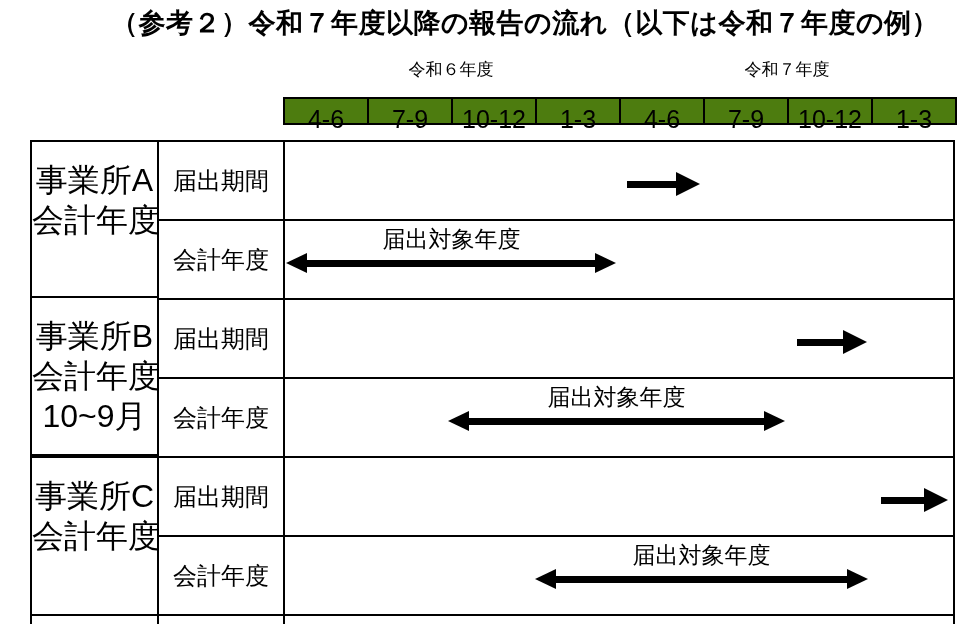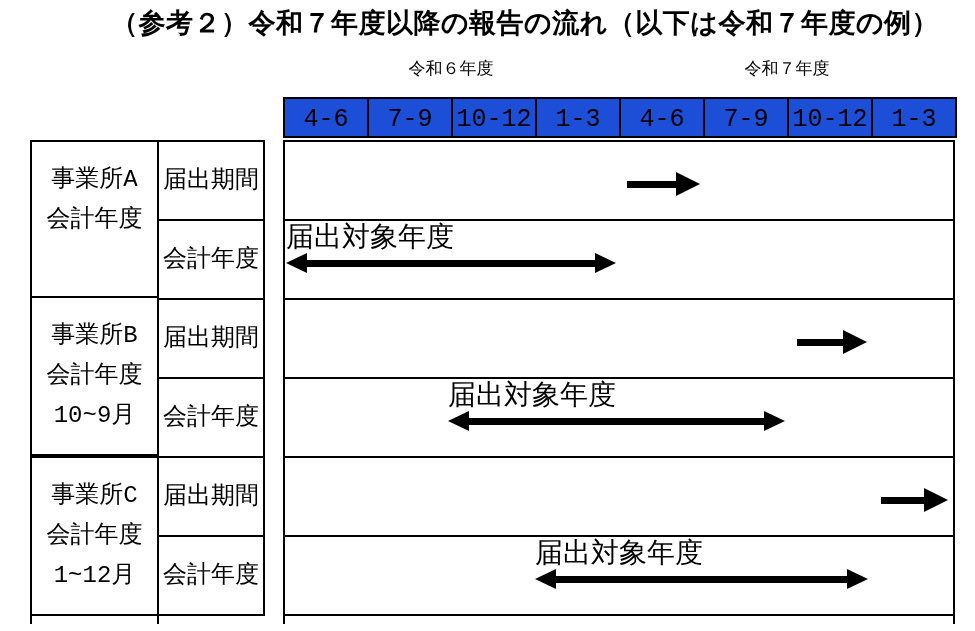--- a/index.html
+++ b/index.html
@@ -1,57 +1,57 @@
 <!DOCTYPE html>
 <html><head>
 <meta charset="utf-8">
 <style>
   * { margin:0; padding:0; box-sizing:border-box; }
   html,body { background:#ffffff; }
   .page {
     position:relative; width:975px; height:631px; background:#ffffff;
-    font-family:Liberation Mono, monospace; color:#000;
+    font-family:Liberation Sans, sans-serif; color:#000;
     overflow:hidden;
   }
   .title {
     position:absolute; left:90px; top:5px; width:870px; height:34px;
     font-size:27px; font-weight:700; text-align:center; white-space:nowrap;
     letter-spacing:0.5px;
   }
   .year-labels { position:absolute; left:283px; top:55px; width:672px; height:34px; }
   .year-label {
     position:absolute; top:0; width:336px; height:30px; line-height:30px;
     text-align:center; font-size:17px;
   }
   .year-label.r6 { left:0; }
   .year-label.r7 { left:336px; }
   .quarter-header { position:absolute; left:283px; top:97px; width:674px; height:45px; }
   .qcell {
-    position:absolute; top:0; height:41px; width:86px;
-    border:2px solid #000; background:#1d4ed8;
+    position:absolute; top:0; height:28px; width:86px;
+    border:2px solid #000; background:#4d7c0f;
     font-size:25px; text-align:center; line-height:41px; white-space:nowrap;
   }
   .main-table { position:absolute; left:30px; top:140px; width:925px; height:476px; }
   .cell { position:absolute; border:2px solid #000; background:#fff; }
   .office-cell { left:0; width:129px; height:160px; padding-top:18px; text-align:center; }
-  .office-line { height:40px; line-height:40px; font-size:24px; white-space:nowrap; }
+  .office-line { height:40px; line-height:40px; font-size:32px; white-space:nowrap; }
   .rowlabel-cell {
-    left:127px; width:108px; height:81px; font-size:24px;
+    left:127px; width:128px; height:81px; font-size:24px;
     text-align:center; line-height:77px; white-space:nowrap;
   }
   .chart-cell { left:253px; width:672px; height:81px; }
   .chart-overlay {
     position:absolute; left:283px; top:140px; width:672px; height:476px;
     pointer-events:none;
   }
   .arrow-shaft { position:absolute; background:#000; }
   .arrow-head { position:absolute; width:0; height:0; }
   .arrow-label {
-    position:absolute; height:34px; line-height:34px; text-align:left;
-    font-size:28px; white-space:nowrap;
+    position:absolute; height:34px; line-height:34px; text-align:center;
+    font-size:23px; white-space:nowrap;
   }
   .stub { position:absolute; width:2px; height:8px; background:#000; top:616px; }
 </style>
 </head>
 <body>
 
 <div class="page">
   <div class="title">（参考２）令和７年度以降の報告の流れ（以下は令和７年度の例）</div>
 
   <div class="year-labels">
@@ -84,21 +84,20 @@
         <div class="office-line">会計年度</div>
         <div class="office-line">10~9月</div>
       </div>
       <div class="cell rowlabel-cell" style="top: 158px;">届出期間</div>
       <div class="cell chart-cell" style="top: 158px;"></div>
       <div class="cell rowlabel-cell" style="top: 237px;">会計年度</div>
       <div class="cell chart-cell" style="top: 237px;"></div>
       <div class="cell office-cell" style="top: 316px;">
         <div class="office-line">事業所C</div>
         <div class="office-line">会計年度</div>
-        <div class="office-line">1~12月</div>
       </div>
       <div class="cell rowlabel-cell" style="top: 316px;">届出期間</div>
       <div class="cell chart-cell" style="top: 316px;"></div>
       <div class="cell rowlabel-cell" style="top: 395px;">会計年度</div>
       <div class="cell chart-cell" style="top: 395px;"></div>
     </div>
 
   <div id="chart-overlay" class="chart-overlay">
       <div class="arrow-shaft" style="left: 344px; width: 56px; top: 41px; height: 7px;"></div>
       <div class="arrow-head" style="left: 393px; top: 32px; border-top: 12px solid transparent; border-bottom: 12px solid transparent; border-left: 24px solid rgb(0, 0, 0);"></div>

